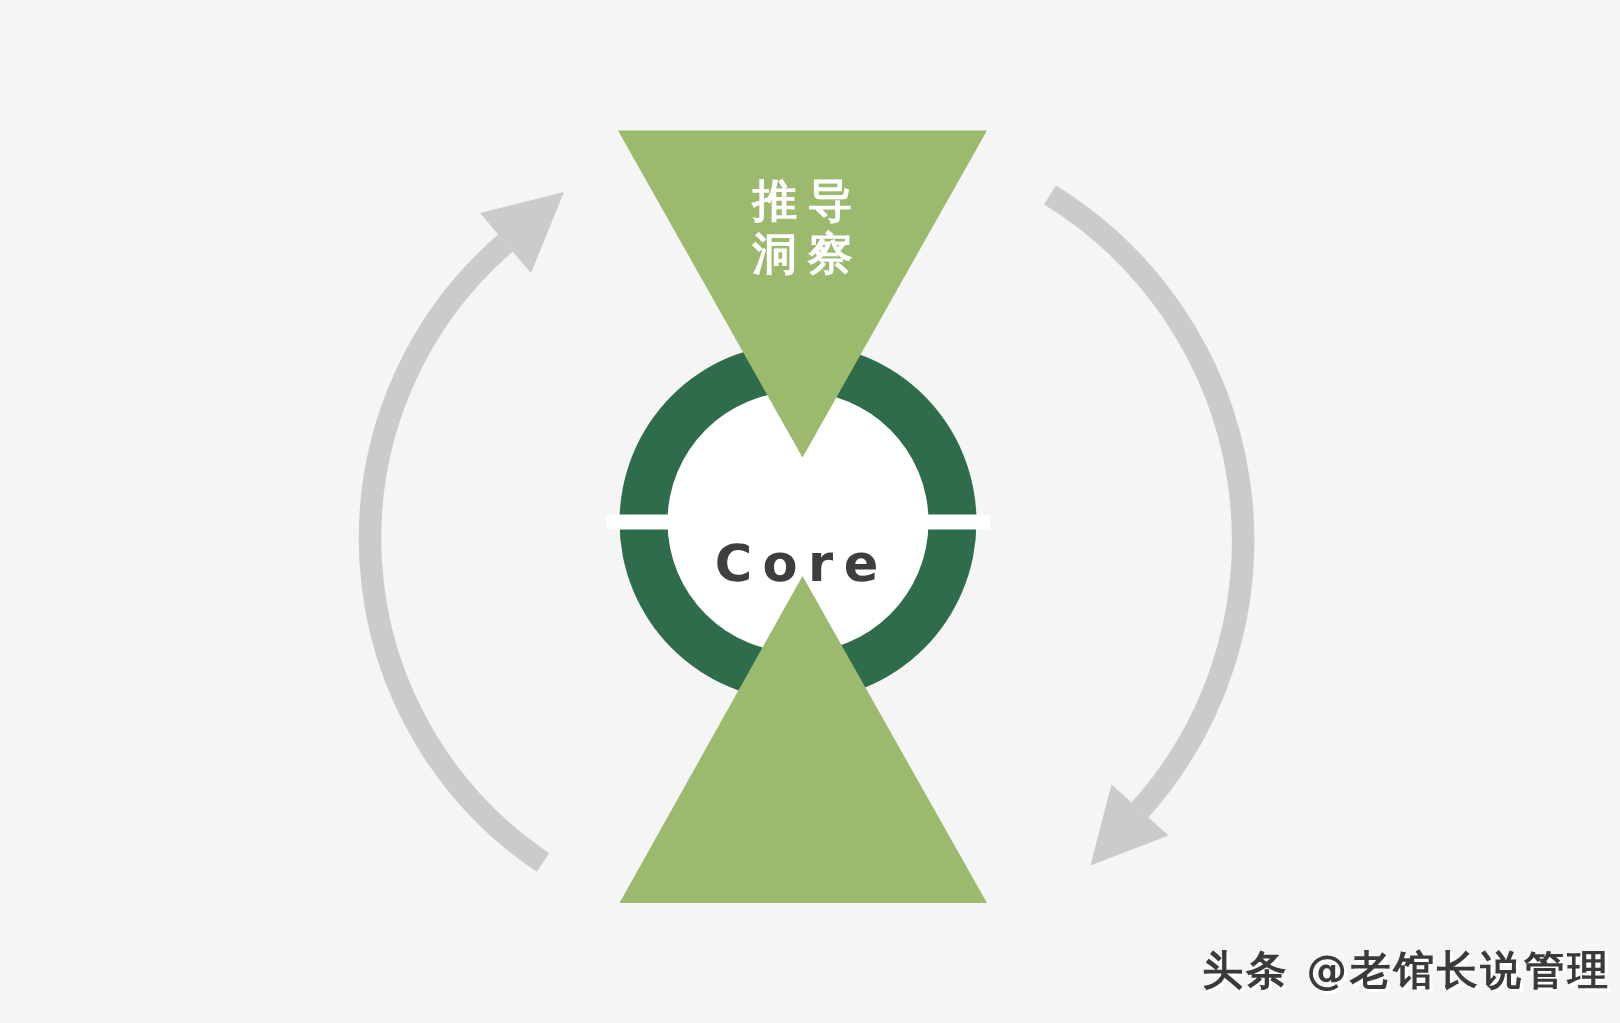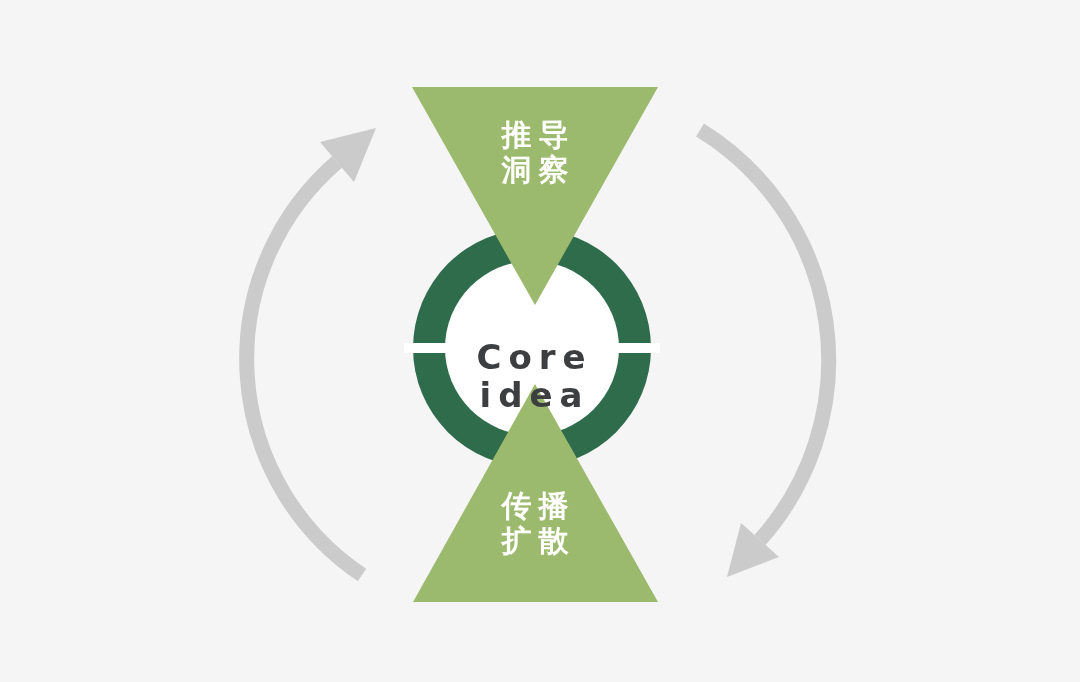--- a/index.html
+++ b/index.html
@@ -100,22 +100,18 @@
     <polygon class="triangle" points="413,602 658,602 535,384"></polygon>
   </svg>
 
   <div class="overlay-label cn-label label-top">
     <div>推导</div>
     <div>洞察</div>
   </div>
 
   <div class="overlay-label core-label">
     <div>Core</div>
-    <div>idea</div>
   </div>
 
-  <div class="overlay-label cn-label label-bottom">
-    <div>传播</div>
-    <div>扩散</div>
-  </div>
 
+  <div class="watermark">头条 @老馆长说管理</div>
 
 </div>
 
 </body></html>

